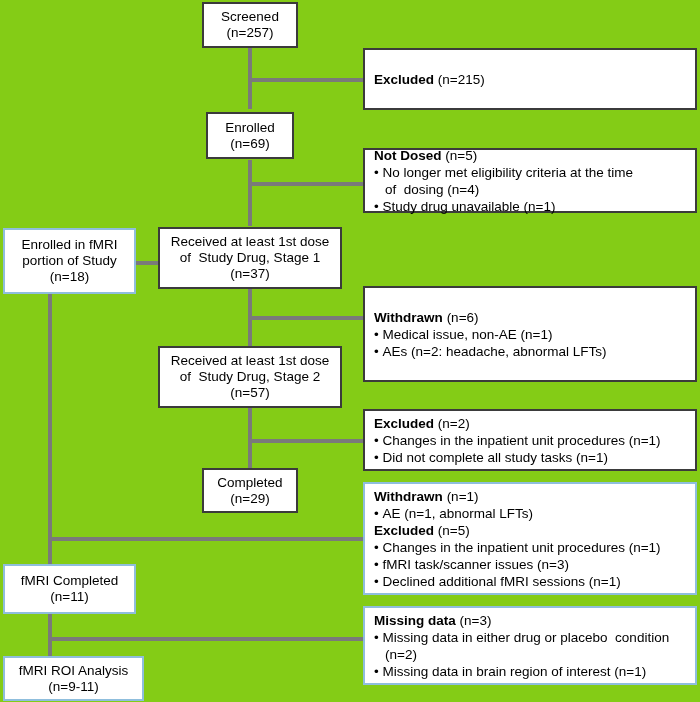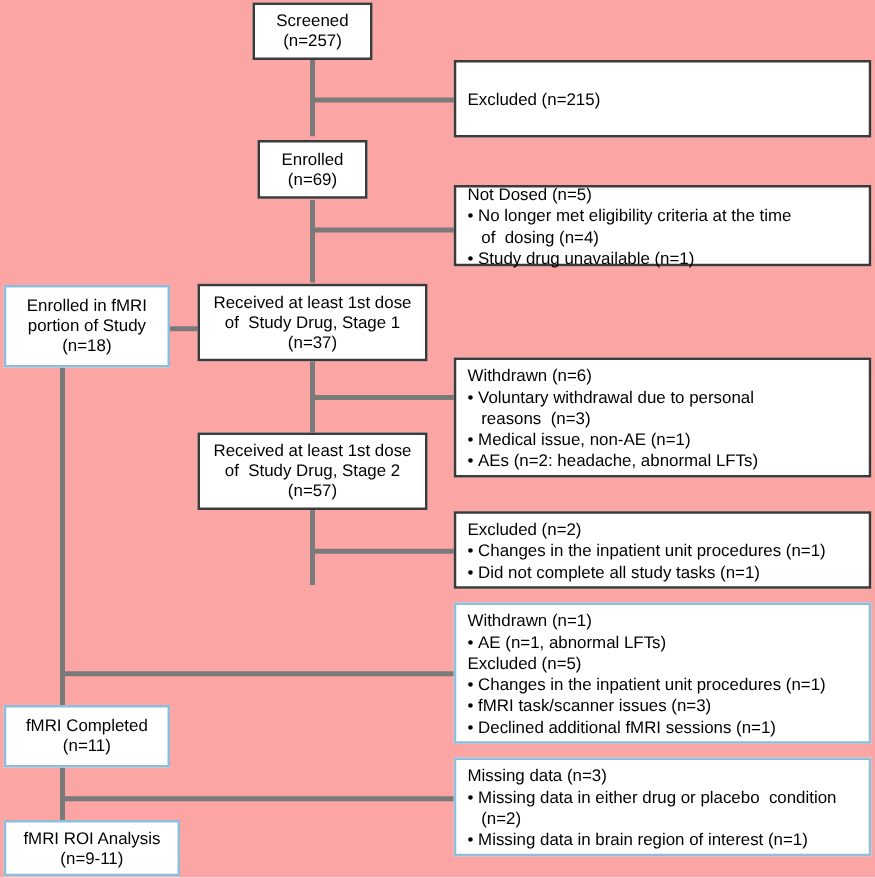--- a/index.html
+++ b/index.html
@@ -4,21 +4,21 @@
 <style>
   html, body {
     margin: 0;
     padding: 0;
     background: #ffffff;
   }
   #diagram {
     position: relative;
     width: 700px;
     height: 702px;
-    background: #fca5a5;
+    background: #84cc16;
     font-family: "Liberation Sans", sans-serif;
     overflow: hidden;
   }
   .box {
     position: absolute;
     box-sizing: border-box;
     background: #ffffff;
     border: 2px solid #3b3b3b;
     display: flex;
     flex-direction: column;
@@ -39,21 +39,21 @@
   }
   .reason-box {
     padding: 6px 8px 6px 9px;
   }
   .reason-head {
     font-size: 13.5px;
     line-height: 17px;
     color: #000;
   }
   .reason-head b {
-    font-weight: normal;
+    font-weight: bold;
   }
   .reason-item {
     font-size: 13.5px;
     line-height: 17px;
     color: #000;
     padding-left: 11px;
     text-indent: -11px;
   }
   .reason-item::before {
     content: "\2022\00a0";
@@ -104,20 +104,24 @@
     <div class="box-line">of  Study Drug, Stage 1</div>
     <div class="box-line">(n=37)</div>
   </div>
 
   <div class="box center" style="left:158px; top:346px; width:184px; height:62px;">
     <div class="box-line">Received at least 1st dose</div>
     <div class="box-line">of  Study Drug, Stage 2</div>
     <div class="box-line">(n=57)</div>
   </div>
 
+  <div class="box center" style="left:202px; top:468px; width:96px; height:45px;">
+    <div class="box-line">Completed</div>
+    <div class="box-line">(n=29)</div>
+  </div>
 
   <div class="box blue center" style="left:3px; top:228px; width:133px; height:66px;">
     <div class="box-line">Enrolled in fMRI</div>
     <div class="box-line">portion of Study</div>
     <div class="box-line">(n=18)</div>
   </div>
 
   <div class="box blue center" style="left:3px; top:564px; width:133px; height:50px;">
     <div class="box-line">fMRI Completed</div>
     <div class="box-line">(n=11)</div>
@@ -133,21 +137,20 @@
     </div>
 
   <div class="box reason-box" id="rb-1" style="left:363px; top:148px; width:334px; height:65px;">
       <div class="reason-head"><b>Not Dosed</b><span> (n=5)</span></div>
       <div class="reason-item">No longer met eligibility criteria at the time of&nbsp;&nbsp;dosing (n=4)</div>
       <div class="reason-item">Study drug unavailable (n=1)</div>
     </div>
 
   <div class="box reason-box" id="rb-2" style="left:363px; top:286px; width:334px; height:96px;">
       <div class="reason-head"><b>Withdrawn</b><span> (n=6)</span></div>
-      <div class="reason-item">Voluntary withdrawal due to personal reasons&nbsp;&nbsp;(n=3)</div>
       <div class="reason-item">Medical issue, non-AE (n=1)</div>
       <div class="reason-item">AEs (n=2: headache, abnormal LFTs)</div>
     </div>
 
   <div class="box reason-box" id="rb-3" style="left:363px; top:409px; width:334px; height:62px;">
       <div class="reason-head"><b>Excluded</b><span> (n=2)</span></div>
       <div class="reason-item">Changes in the inpatient unit procedures (n=1)</div>
       <div class="reason-item">Did not complete all study tasks (n=1)</div>
     </div>
 

